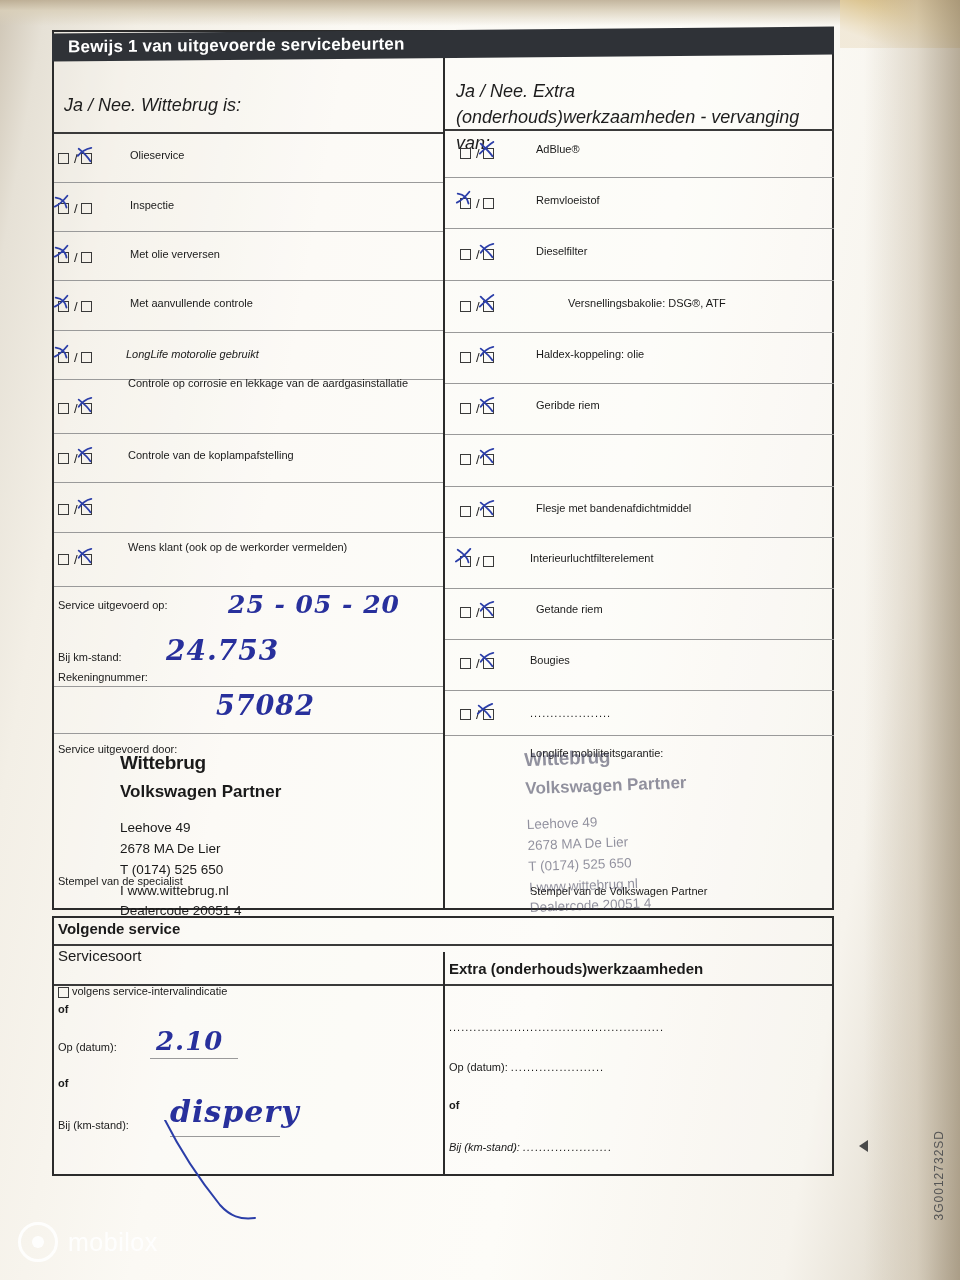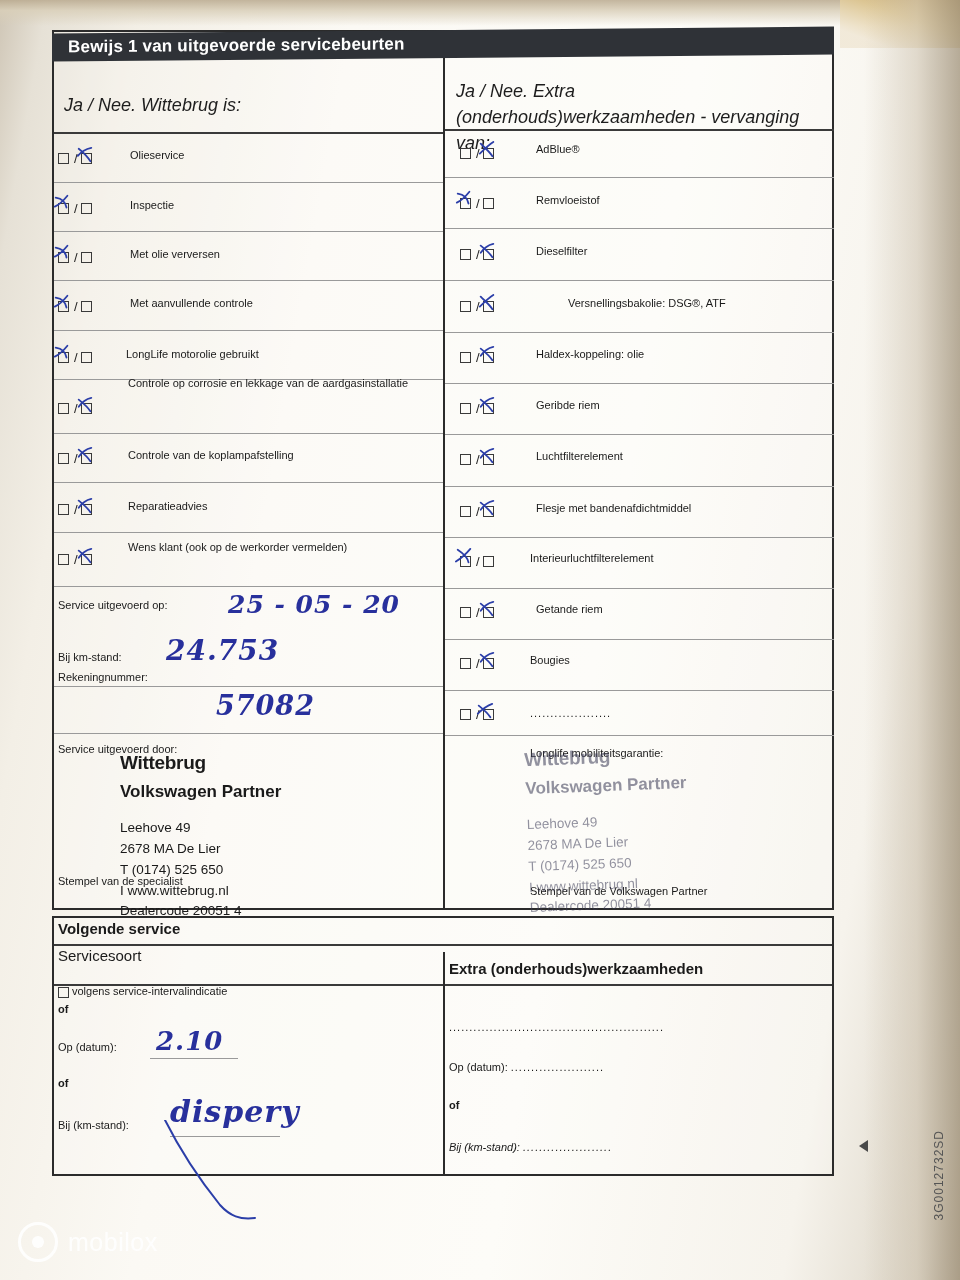--- a/index.html
+++ b/index.html
@@ -167,36 +167,35 @@
   <div class="row-label" style="left:130px;top:247px;width:300px;">Met olie verversen</div>
 
   <div class="boxpair" style="left:58px;top:298px;">
     <span class="sq"></span><span class="slash">/</span><span class="sq"></span>
   </div>
   <div class="row-label" style="left:130px;top:296px;width:300px;">Met aanvullende controle</div>
 
   <div class="boxpair" style="left:58px;top:349px;">
     <span class="sq"></span><span class="slash">/</span><span class="sq"></span>
   </div>
-  <div class="row-label" style="left:126px;top:347px;width:310px;">LongLife motorolie gebruikt</div>
+  <div class="row-label" style="left:126px;top:347px;width:310px;font-style:italic;">LongLife motorolie gebruikt</div>
 
   <div class="boxpair" style="left:58px;top:400px;">
     <span class="sq"></span><span class="slash">/</span><span class="sq"></span>
   </div>
   <div class="row-label" style="left:128px;top:376px;width:306px;">Controle op corrosie en lekkage van de aardgasinstallatie</div>
 
   <div class="boxpair" style="left:58px;top:450px;">
     <span class="sq"></span><span class="slash">/</span><span class="sq"></span>
   </div>
   <div class="row-label" style="left:128px;top:448px;width:306px;">Controle van de koplampafstelling</div>
 
   <div class="boxpair" style="left:58px;top:501px;">
     <span class="sq"></span><span class="slash">/</span><span class="sq"></span>
   </div>
-  <div class="row-label" style="left:128px;top:499px;width:306px;">Reparatieadvies</div>
 
   <div class="boxpair" style="left:58px;top:551px;">
     <span class="sq"></span><span class="slash">/</span><span class="sq"></span>
   </div>
   <div class="row-label" style="left:128px;top:540px;width:306px;">Wens klant (ook op de werkorder vermelden)</div>
 
   <div class="row-label" style="left:58px;top:598px;text-align:right;">Service uitgevoerd op:</div>
   <div class="hand" style="left:228px;top:590px;font-size:25px;">25 - 05 - 20</div>
 
   <div class="row-label" style="left:58px;top:650px;">Bij km-stand:</div>
@@ -244,21 +243,20 @@
   <div class="row-label" style="left:536px;top:347px;width:290px;">Haldex-koppeling: olie</div>
 
   <div class="boxpair" style="left:460px;top:400px;">
     <span class="sq"></span><span class="slash">/</span><span class="sq"></span>
   </div>
   <div class="row-label" style="left:536px;top:398px;width:290px;">Geribde riem</div>
 
   <div class="boxpair" style="left:460px;top:451px;">
     <span class="sq"></span><span class="slash">/</span><span class="sq"></span>
   </div>
-  <div class="row-label" style="left:536px;top:449px;width:290px;">Luchtfilterelement</div>
 
   <div class="boxpair" style="left:460px;top:503px;">
     <span class="sq"></span><span class="slash">/</span><span class="sq"></span>
   </div>
   <div class="row-label" style="left:536px;top:501px;width:300px;">Flesje met bandenafdichtmiddel</div>
 
   <div class="boxpair" style="left:460px;top:553px;">
     <span class="sq"></span><span class="slash">/</span><span class="sq"></span>
   </div>
   <div class="row-label" style="left:530px;top:551px;width:300px;">Interieurluchtfilterelement</div>

